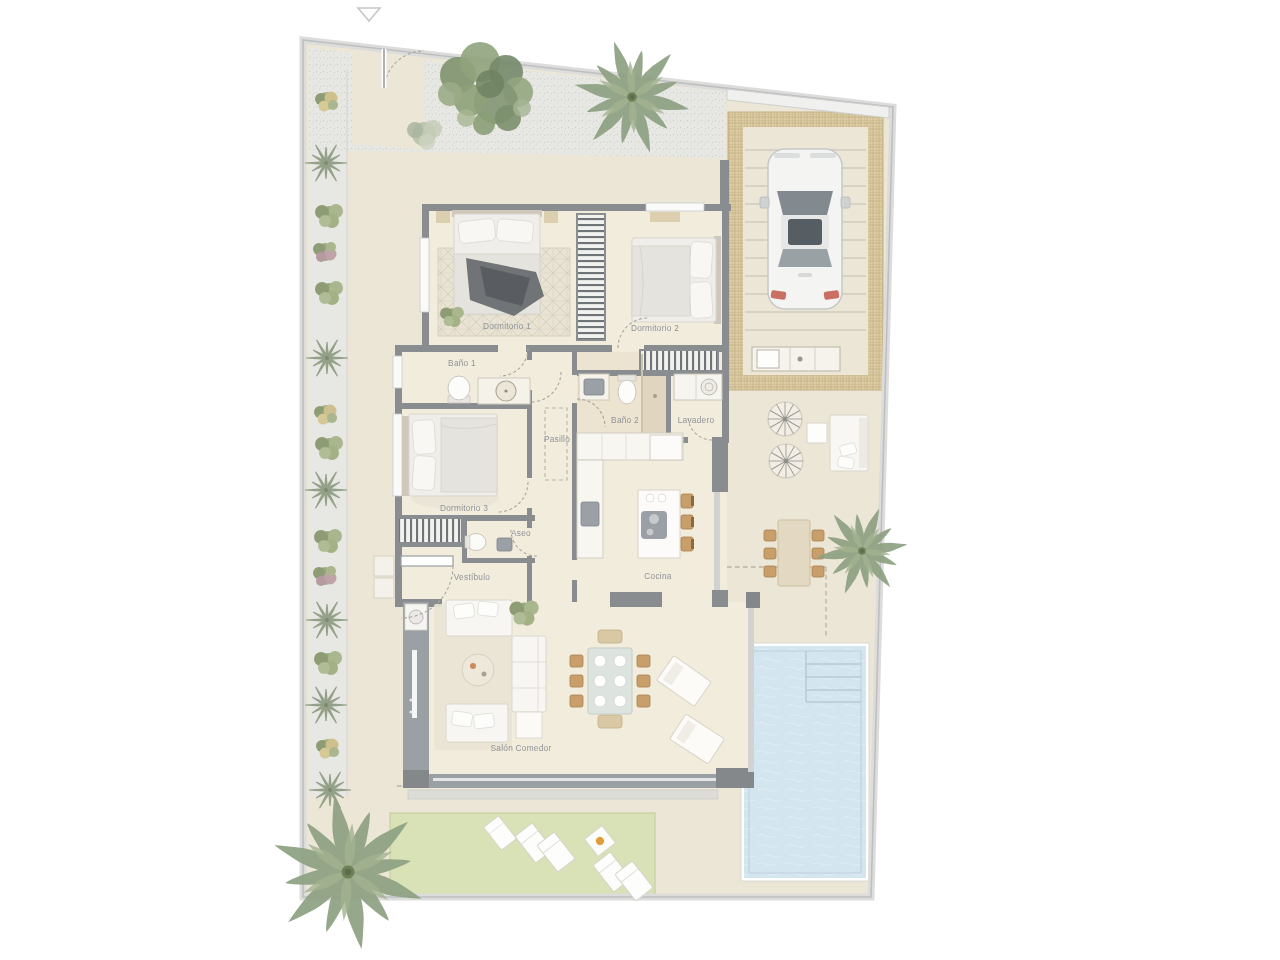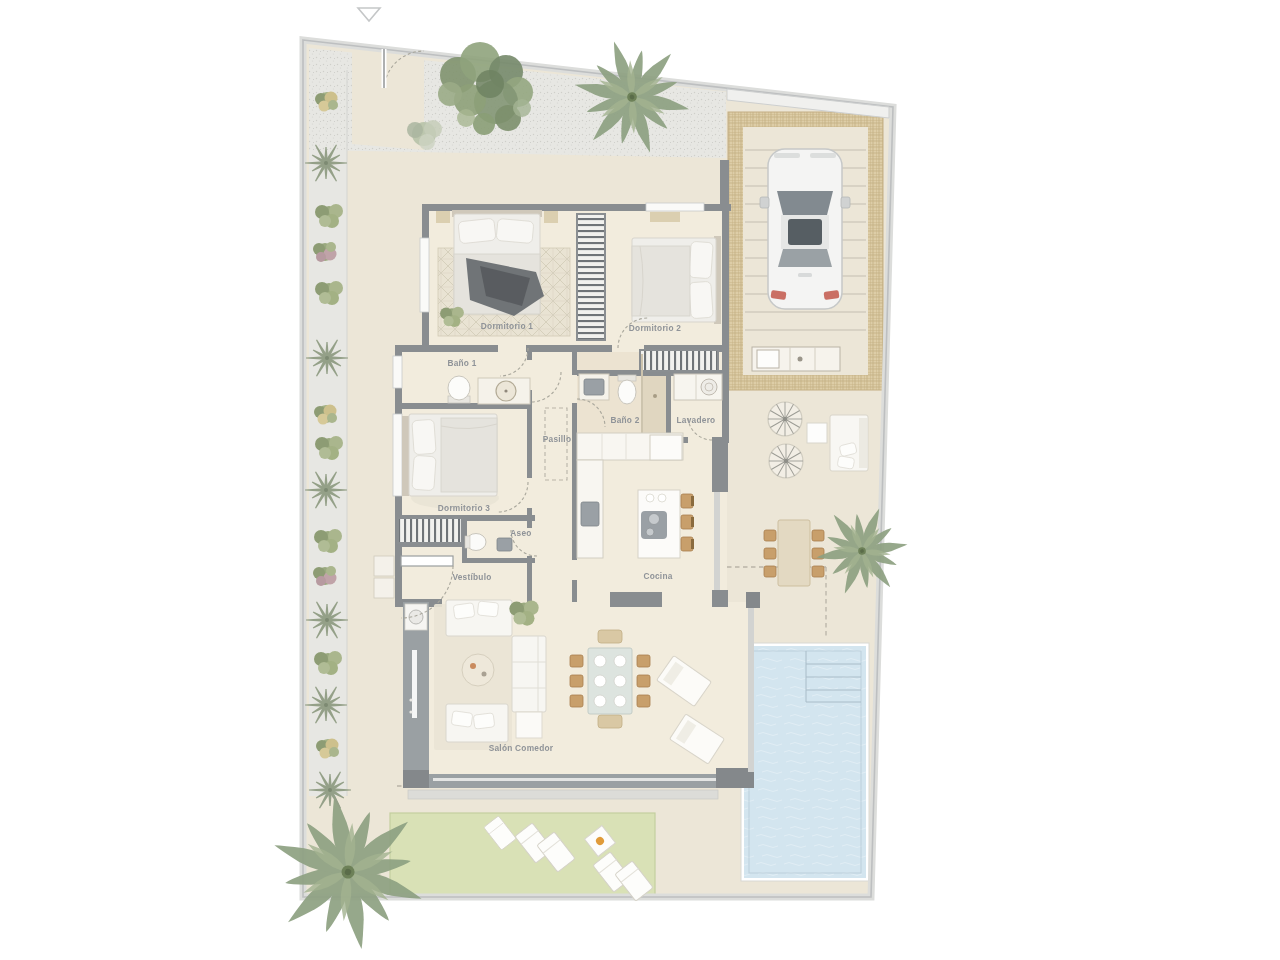--- a/index.html
+++ b/index.html
@@ -2,21 +2,21 @@
 <html style="--c-background: #ffffff; --c-terrace: #ece6d7; --c-floor: #f2ecdd; --c-wall: #898d90; --c-wall-light: #9aa0a3; --c-boundary: #c6c8c9; --c-pool-water: #d3e5ef; --c-lawn: #d9e1b6; --c-pergola: #ddcda7; --c-gravel: #e7e7e3; --c-plant: #8ea182; --c-label-text: #8f9398; --c-furniture: #f8f6f1; --c-wood: #c89f6b; --c-accent-orange: #e09b3a; --c-car-tail: #c2574a;"><head>
 <meta charset="utf-8">
 <style>
   :root{
     --c-background:#ffffff; --c-terrace:#ece6d7; --c-floor:#f2ecdd; --c-wall:#898d90;
     --c-wall-light:#9aa0a3; --c-boundary:#c6c8c9; --c-pool-water:#d3e5ef; --c-lawn:#d9e1b6;
     --c-pergola:#ddcda7; --c-gravel:#e7e7e3; --c-plant:#8ea182; --c-label-text:#8f9398;
     --c-furniture:#f8f6f1; --c-wood:#c89f6b; --c-accent-orange:#e09b3a; --c-car-tail:#c2574a;
   }
   html,body{margin:0;padding:0;background:var(--c-background);}
-  .stage{position:relative;width:1280px;height:960px;background:var(--c-background);overflow:hidden;font-weight:bold;}
+  .stage{position:relative;width:1280px;height:960px;background:var(--c-background);overflow:hidden;}
   svg{position:absolute;inset:0;}
   .terrace{fill:var(--c-terrace);}
   .floor{fill:var(--c-floor);}
   .wall{fill:var(--c-wall);}
   .wall-light{fill:var(--c-wall-light);}
   .pool{fill:var(--c-pool-water);}
   .lawn{fill:var(--c-lawn);}
   .gravel{fill:var(--c-gravel);}
   .furn{fill:var(--c-furniture);stroke:#d2cec2;stroke-width:1;}
   .wood{fill:var(--c-wood);stroke:#a87f4e;stroke-width:.8;}

